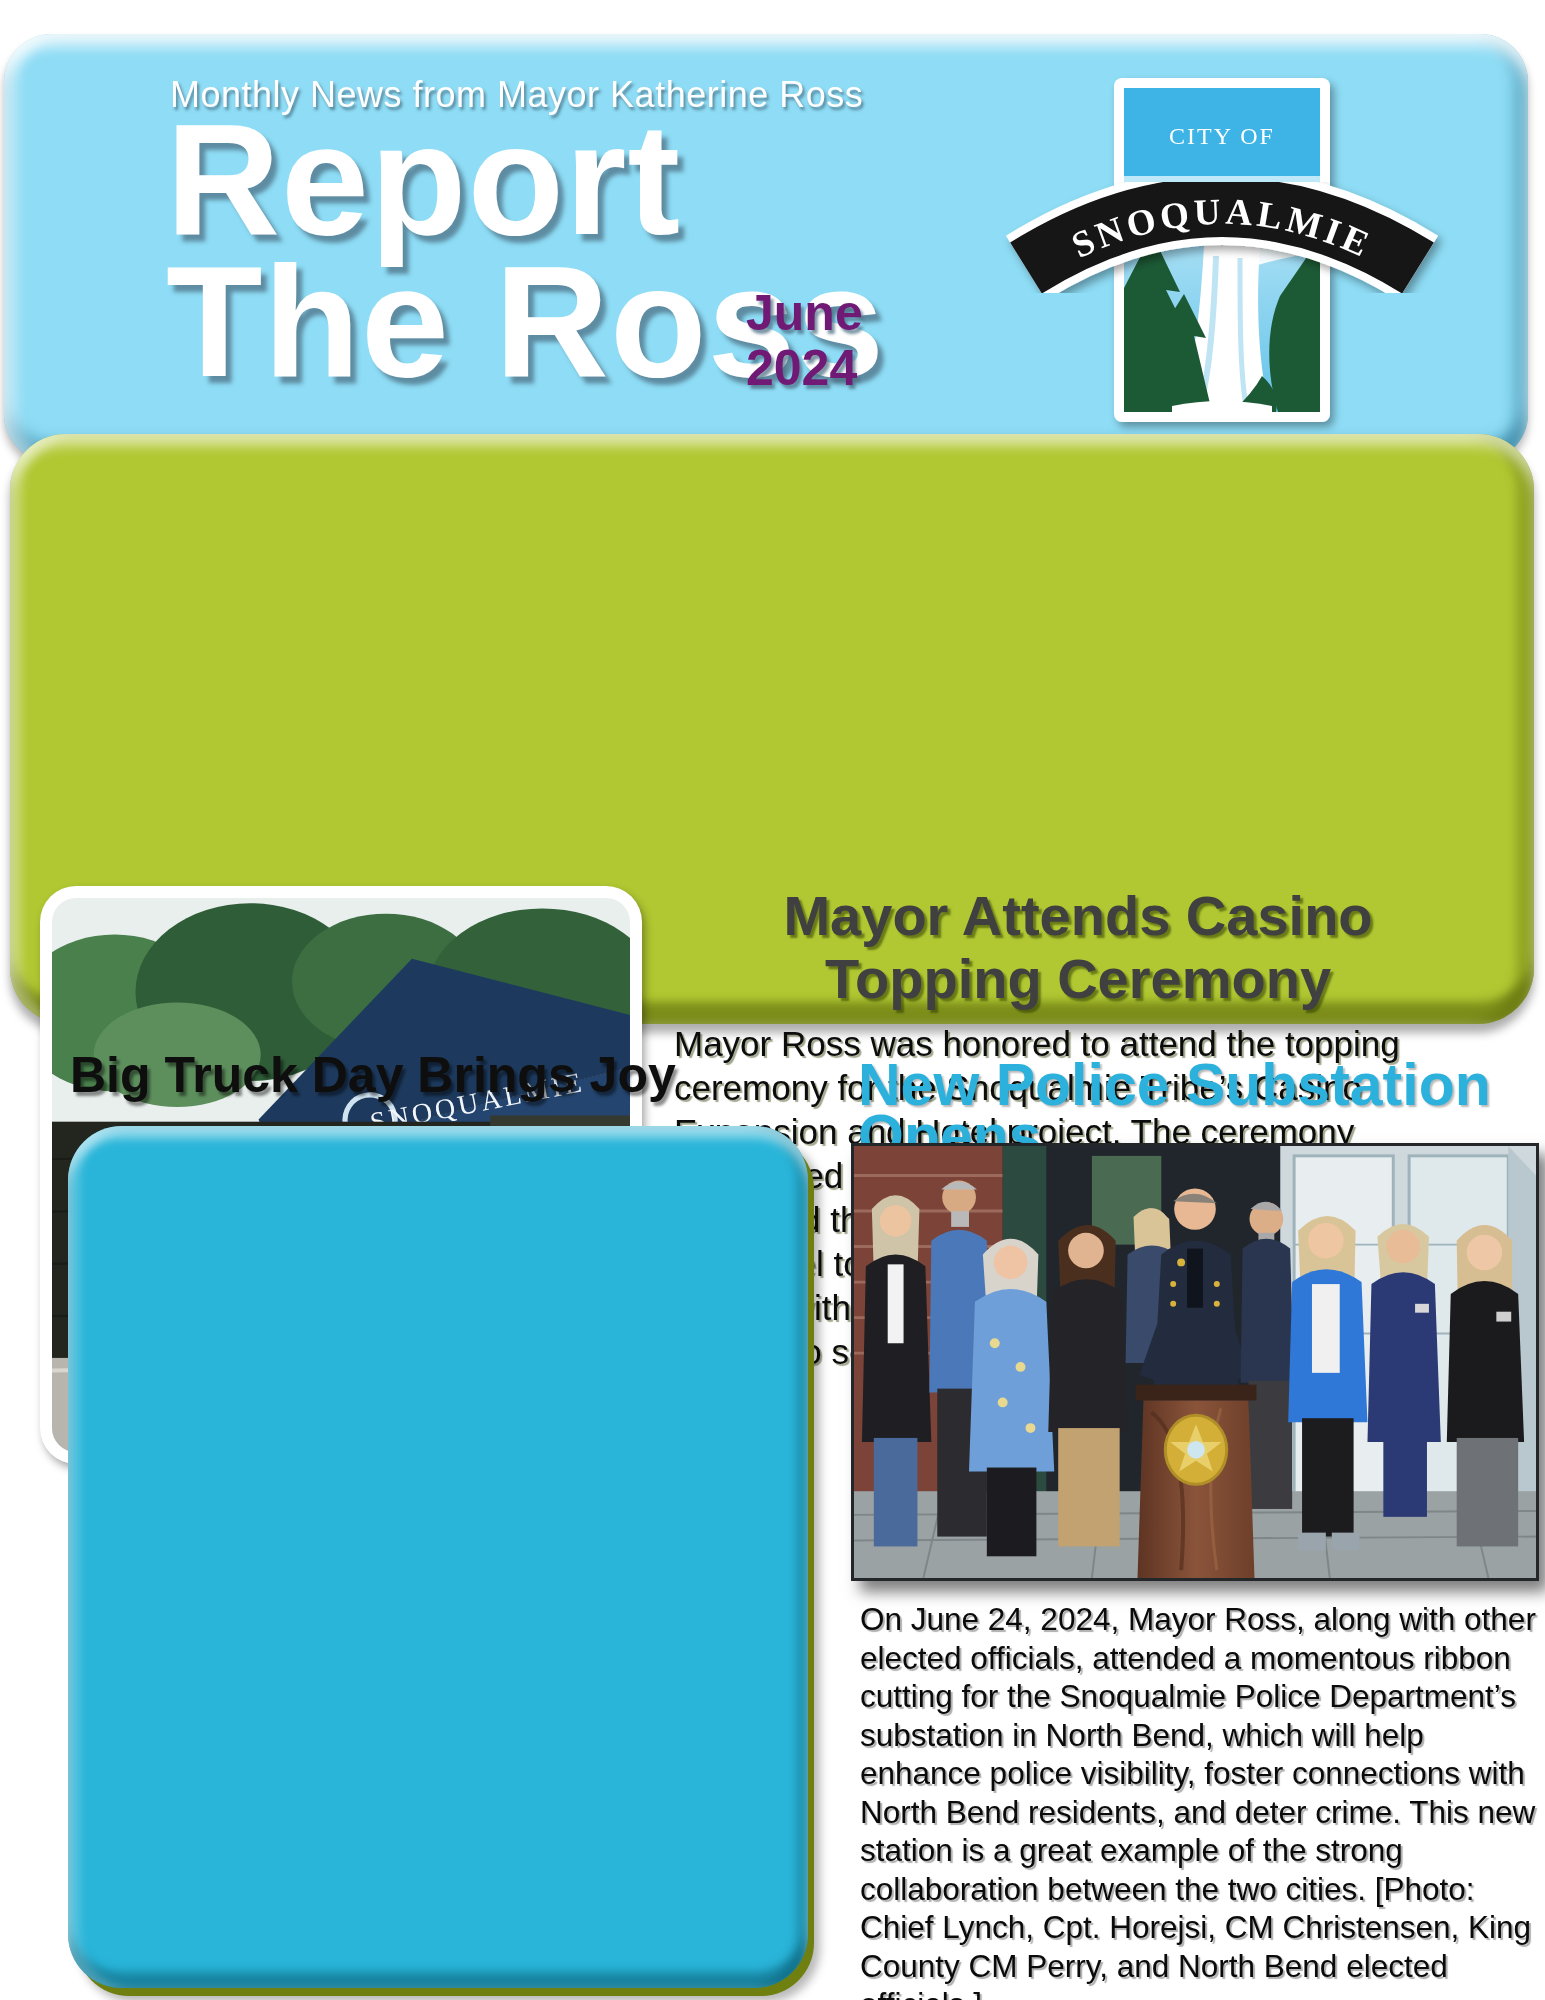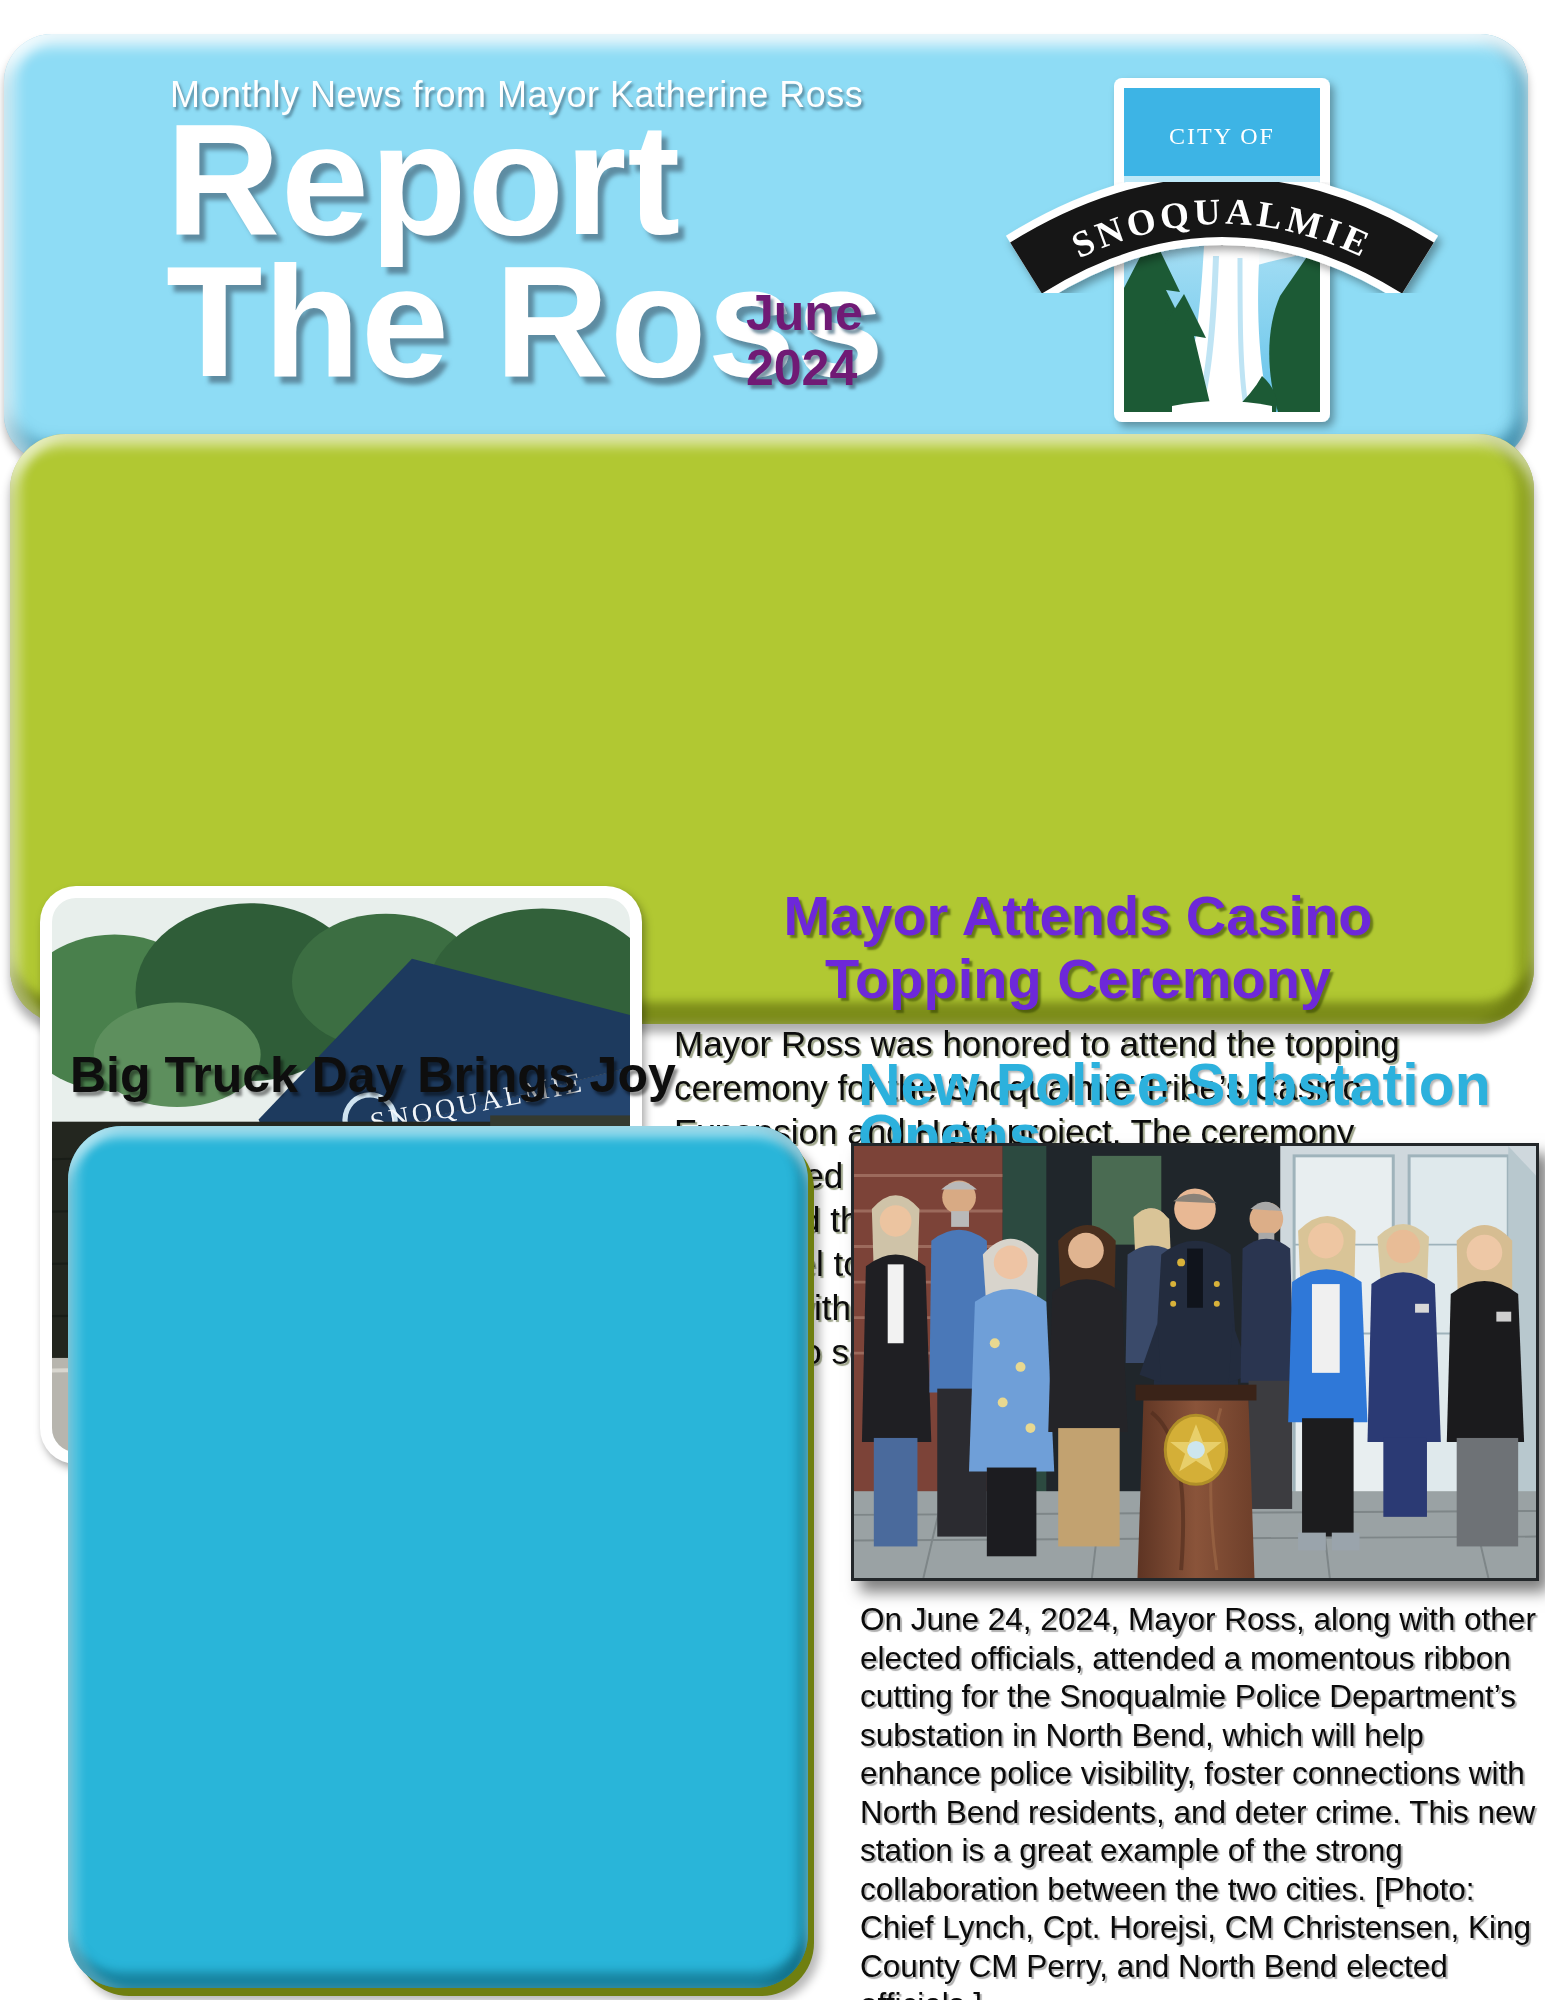--- a/index.html
+++ b/index.html
@@ -28,21 +28,21 @@
     box-shadow:inset 0 12px 12px rgba(255,255,255,.55),
                inset 12px 0 10px rgba(255,255,255,.3),
                inset 0 -22px 10px rgba(90,102,10,.6),
                inset -18px 0 10px rgba(90,102,10,.35),
                0 9px 10px rgba(0,0,0,.32);}
   .photo-frame{background:#ffffff;border-radius:36px;padding:12px;box-shadow:3px 5px 9px rgba(0,0,0,.35);}
   .photo-clip{width:100%;height:100%;border-radius:24px;overflow:hidden;position:relative;}
   .photo-clip svg{display:block;width:100%;height:100%;}
   .casino-photo-frame{left:30px;top:452px;width:578px;height:554px;}
   .casino-title{left:622px;top:450px;width:892px;text-align:center;font-size:56px;font-weight:bold;
-                line-height:63px;color:#6d28d9;text-shadow:3px 3px 2px rgba(45,60,0,.55);}
+                line-height:63px;color:#404040;text-shadow:3px 3px 2px rgba(45,60,0,.55);}
   .casino-body{left:664px;top:588px;width:852px;font-size:35px;line-height:44px;color:#0c0c0c;
                text-shadow:2px 2px 1px rgba(45,60,0,.45);}
 
   
   .truck-heading{left:70px;top:1046px;width:744px;text-align:left;font-size:50px;font-weight:bold;
                  color:#0e0e0e;text-shadow:3px 4px 3px rgba(0,0,0,.45);}
   .police-heading{left:858px;top:1030px;width:688px;font-size:59px;font-weight:bold;line-height:51px;
                   text-shadow:2px 2px 2px rgba(0,0,0,.28);margin-top:30px;}
 
   

